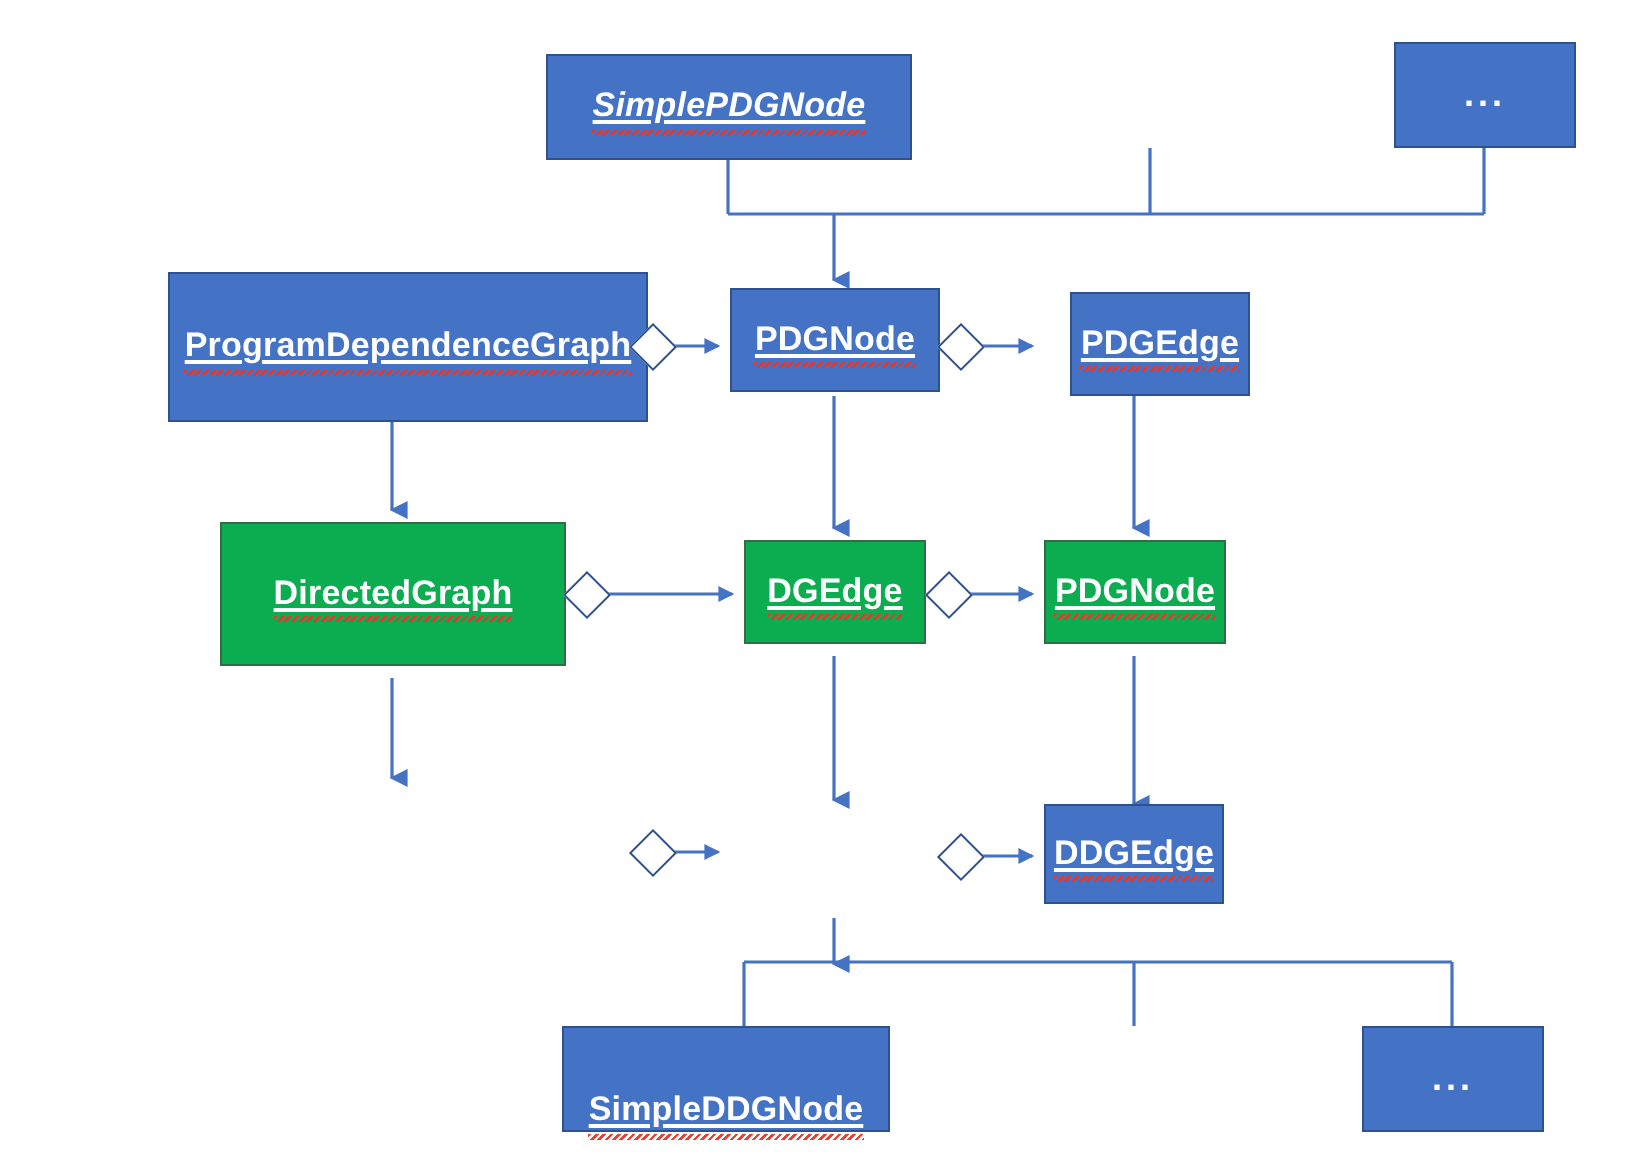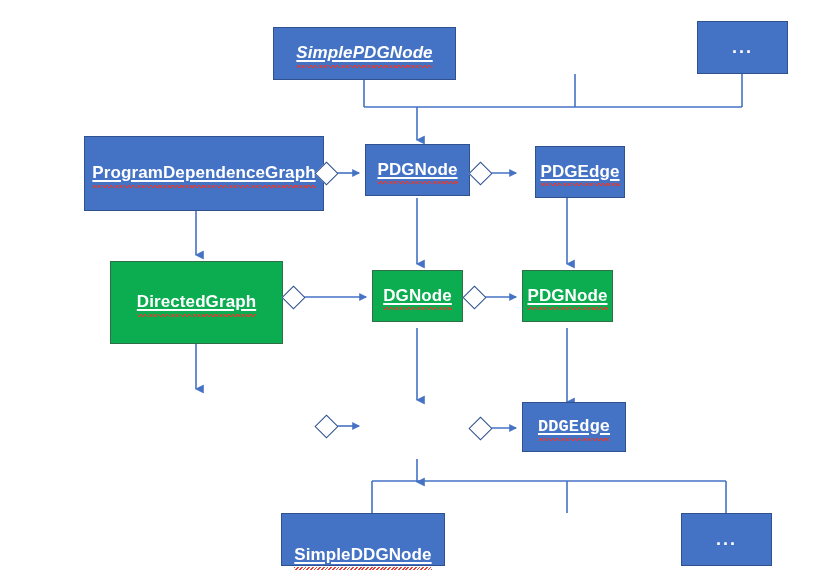--- a/index.html
+++ b/index.html
@@ -166,35 +166,35 @@
   </div>
 
   <div class="node blue" style="left:365px; top:144px; width:105px; height:52px;">
     <span class="node-label spell">PDGNode</span>
   </div>
 
   <div class="node blue" style="left:535px; top:146px; width:90px; height:52px;">
     <span class="node-label spell">PDGEdge</span>
   </div>
 
-  <div class="node green" style="left:110px; top:261px; width:173px; height:83px;">
+  <div class="node green" style="left:110px; top:261px; width:173px; height:72px;">
     <span class="node-label spell">DirectedGraph</span>
   </div>
 
   <div class="node green" style="left:372px; top:270px; width:91px; height:52px;">
-    <span class="node-label spell">DGNode</span>
+    <span class="node-label spell">DGEdge</span>
   </div>
 
   <div class="node green" style="left:522px; top:270px; width:91px; height:52px;">
     <span class="node-label spell">PDGNode</span>
   </div>
 
 
 
-  <div class="node blue" style="left:522px; top:402px; width:104px; height:50px;font-family:Liberation Mono, monospace;">
+  <div class="node blue" style="left:522px; top:402px; width:90px; height:50px;">
     <span class="node-label spell">DDGEdge</span>
   </div>
 
   <div class="node blue" style="left:281px; top:513px; width:164px; height:53px;align-items:flex-end;">
     <span class="node-label spell">SimpleDDGNode</span>
   </div>
 
 
   <div class="node blue" style="left:681px; top:513px; width:91px; height:53px;">
     <span class="node-label ellipsis">...</span>

